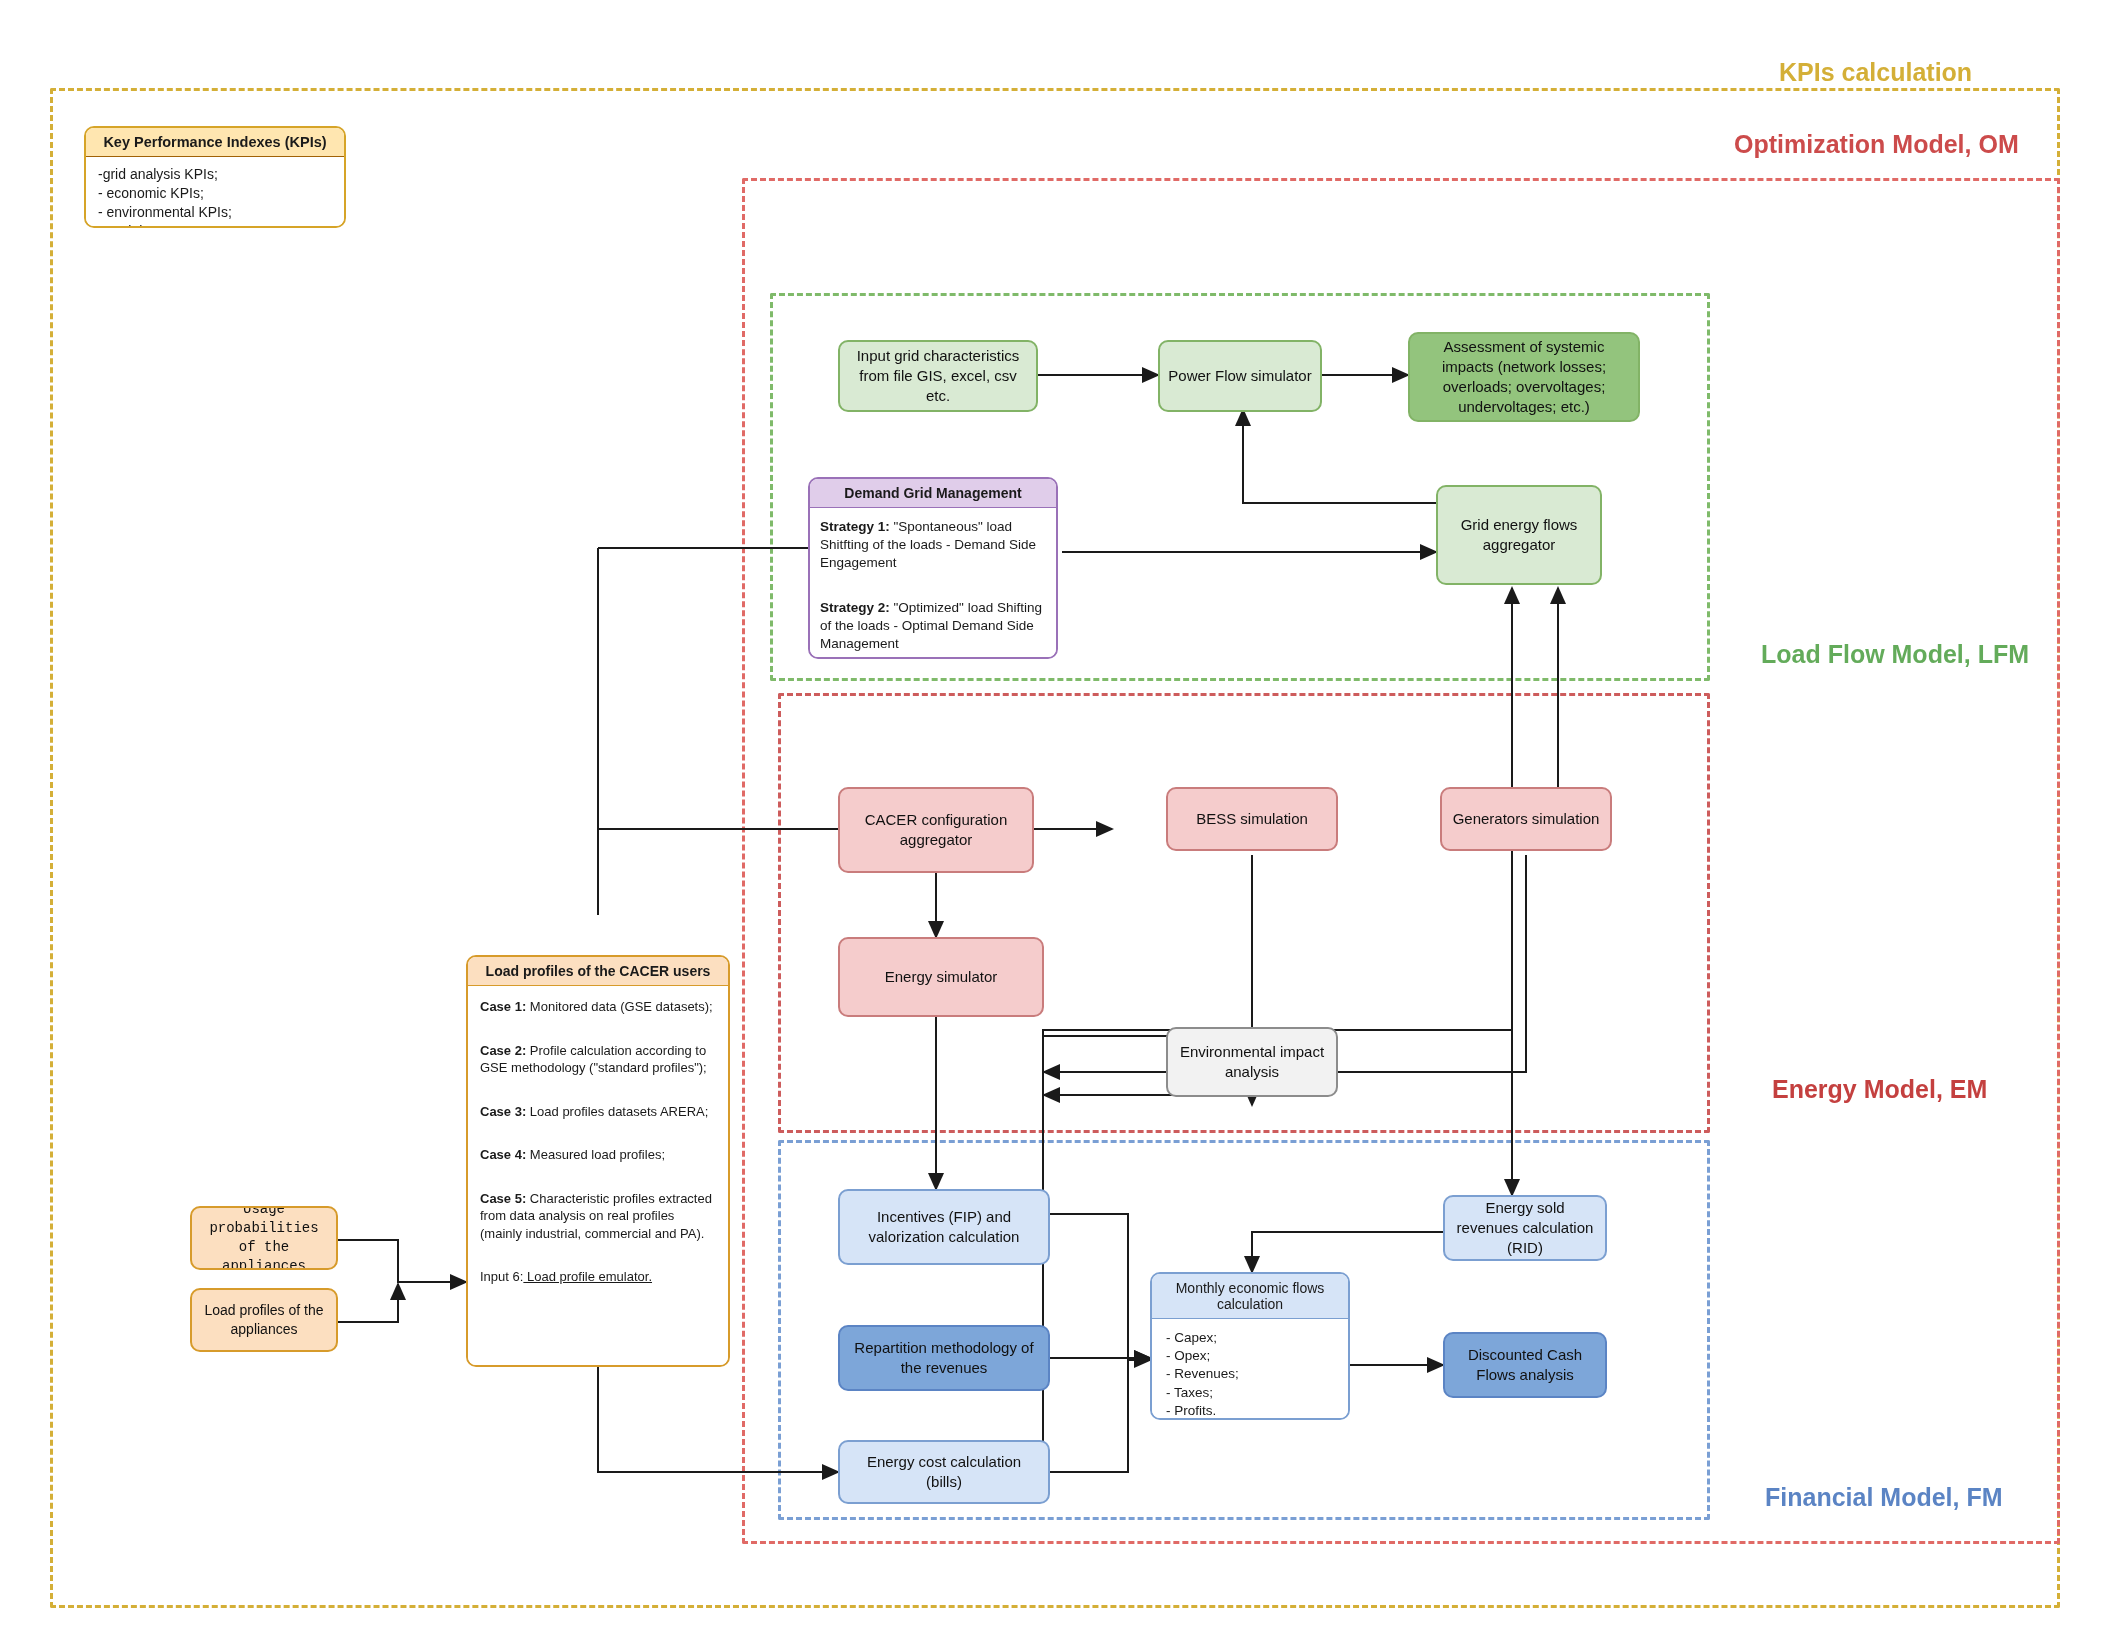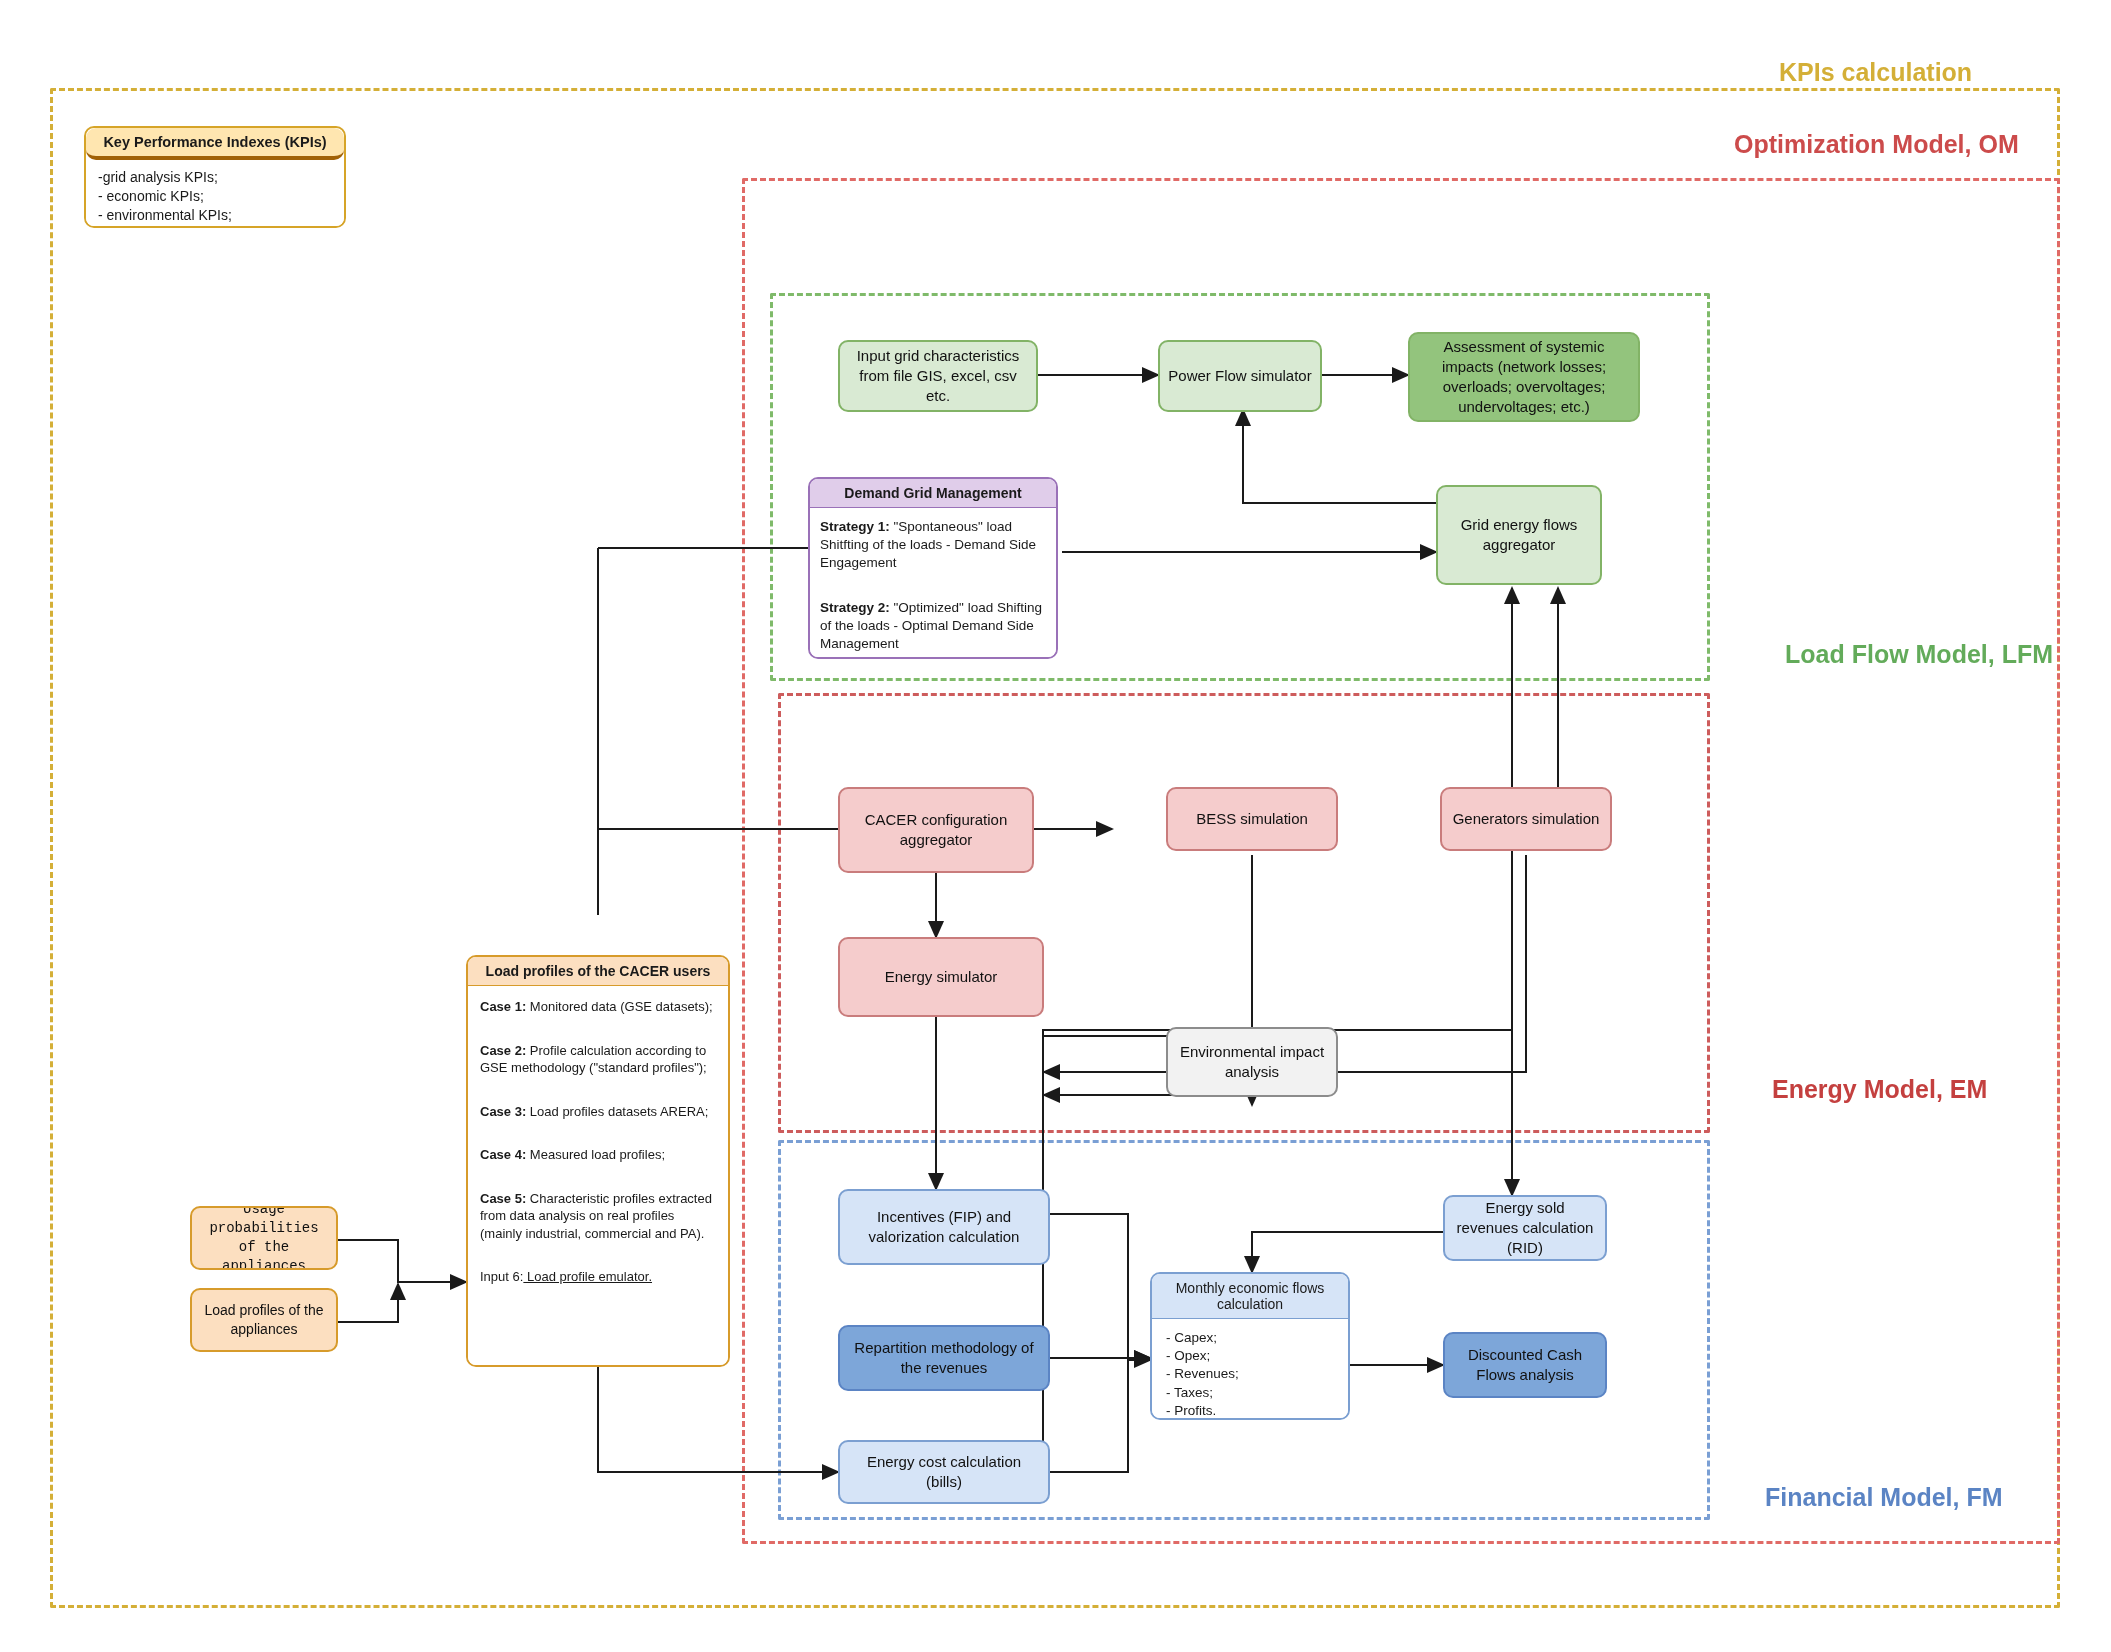--- a/index.html
+++ b/index.html
@@ -26,21 +26,21 @@
 
 <div id="canvas">
 
   <div class="boundary" style="left:50px;top:88px;width:2010px;height:1520px;border:3px dashed #d4af37;"></div>
   <div class="boundary-label" style="left:1775px;top:58px;color:#d4af37;">KPIs calculation</div>
 
   <div class="boundary" style="left:742px;top:178px;width:1318px;height:1366px;border:3px dashed #e06a66;"></div>
   <div class="boundary-label" style="left:1730px;top:130px;color:#cc4b4b;">Optimization Model, OM</div>
 
   <div class="boundary" style="left:770px;top:293px;width:940px;height:388px;border:3px dashed #7fba6a;"></div>
-  <div class="boundary-label" style="left:1757px;top:640px;color:#63ab5a;margin-left:24px;">Load Flow Model, LFM</div>
+  <div class="boundary-label" style="left:1757px;top:640px;color:#63ab5a;">Load Flow Model, LFM</div>
 
   <div class="boundary" style="left:778px;top:693px;width:932px;height:440px;border:3px dashed #cd5c5c;"></div>
   <div class="boundary-label" style="left:1768px;top:1075px;color:#c4403f;">Energy Model, EM</div>
 
   <div class="boundary" style="left:778px;top:1140px;width:932px;height:380px;border:3px dashed #7a9fd4;"></div>
   <div class="boundary-label" style="left:1761px;top:1483px;color:#5b84c4;">Financial Model, FM</div>
 
   <svg class="layer" viewBox="0 0 2111 1652">
     <defs>
       <marker id="ah" markerWidth="9" markerHeight="9" refX="8" refY="4.5" orient="auto" markerUnits="strokeWidth">
@@ -93,21 +93,21 @@
       <path d="M598,1318 L598,1472 L838,1472"></path>
     </g>
 
     <g fill="none" stroke="#1a1a1a" stroke-width="2">
       <path d="M598,548 L598,915"></path>
       <path d="M1443,1232 L1443,1232"></path>
     </g>
   </svg>
 
   <div class="node" style="left:84px;top:126px;width:262px;height:102px;border:2px solid #d6a428;background:#fff;">
-    <div class="title" style="background:#ffe6b0;border-bottom:4px solid #a16207;font-size:14.5px;border-radius:10px;">Key Performance Indexes (KPIs)</div>
+    <div class="title" style="background:#ffe6b0;border-bottom:1px solid #a16207;font-size:14.5px;">Key Performance Indexes (KPIs)</div>
     <div class="body" style="padding:8px 12px;font-size:14px;">
       <div class="kpi-line">-grid analysis KPIs;</div>
       <div class="kpi-line">- economic KPIs;</div>
       <div class="kpi-line">- environmental KPIs;</div>
       <div class="kpi-line">- social KPIs.</div>
     </div>
   </div>
 
 
   <div class="node simple" style="left:838px;top:340px;width:200px;height:72px;background:#d9ead3;border:2px solid #82b366;">Input grid characteristics from file GIS, excel, csv etc.</div>

